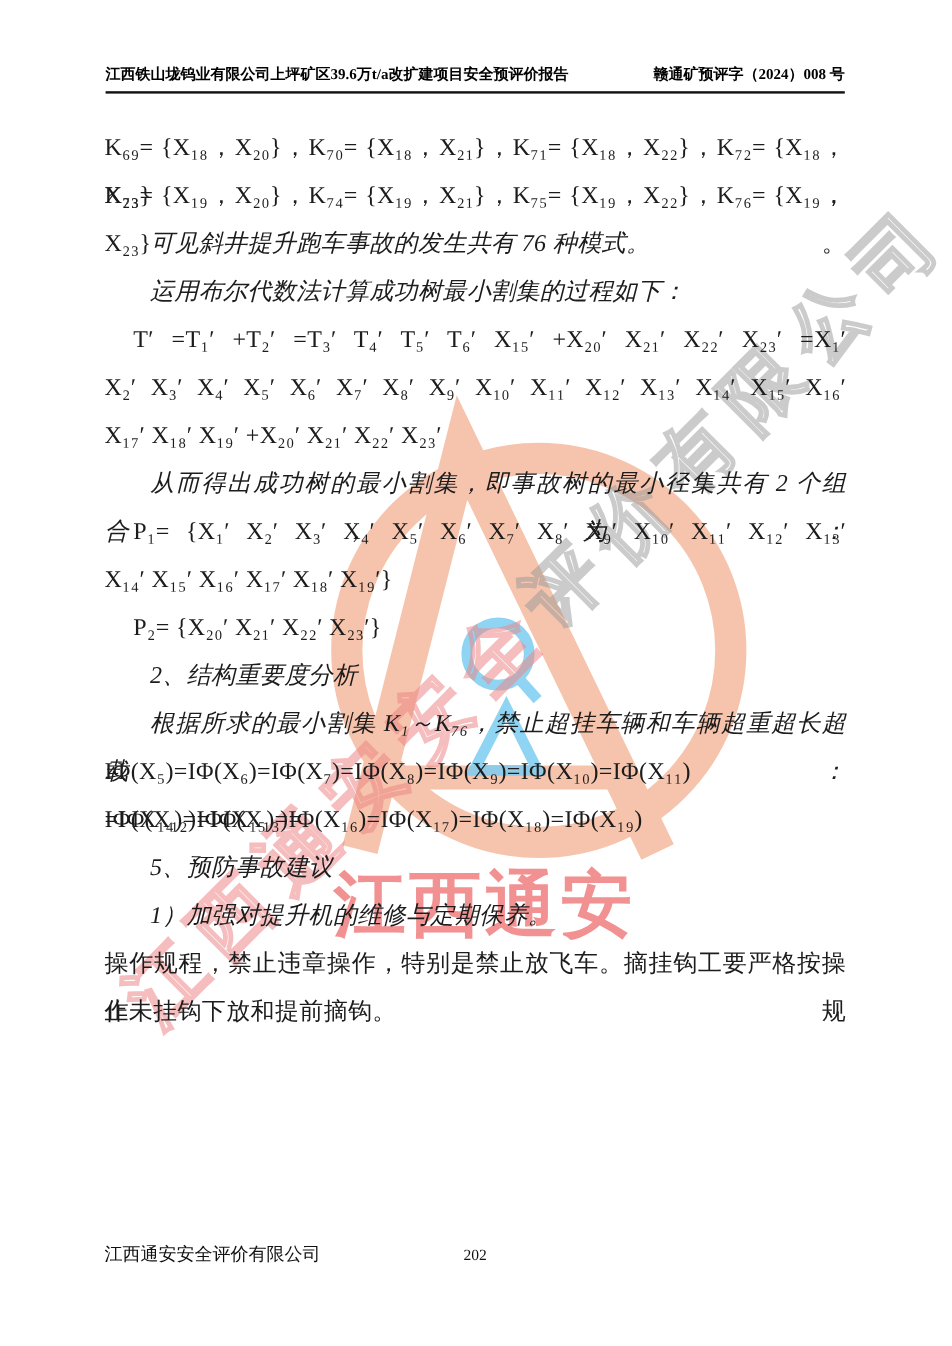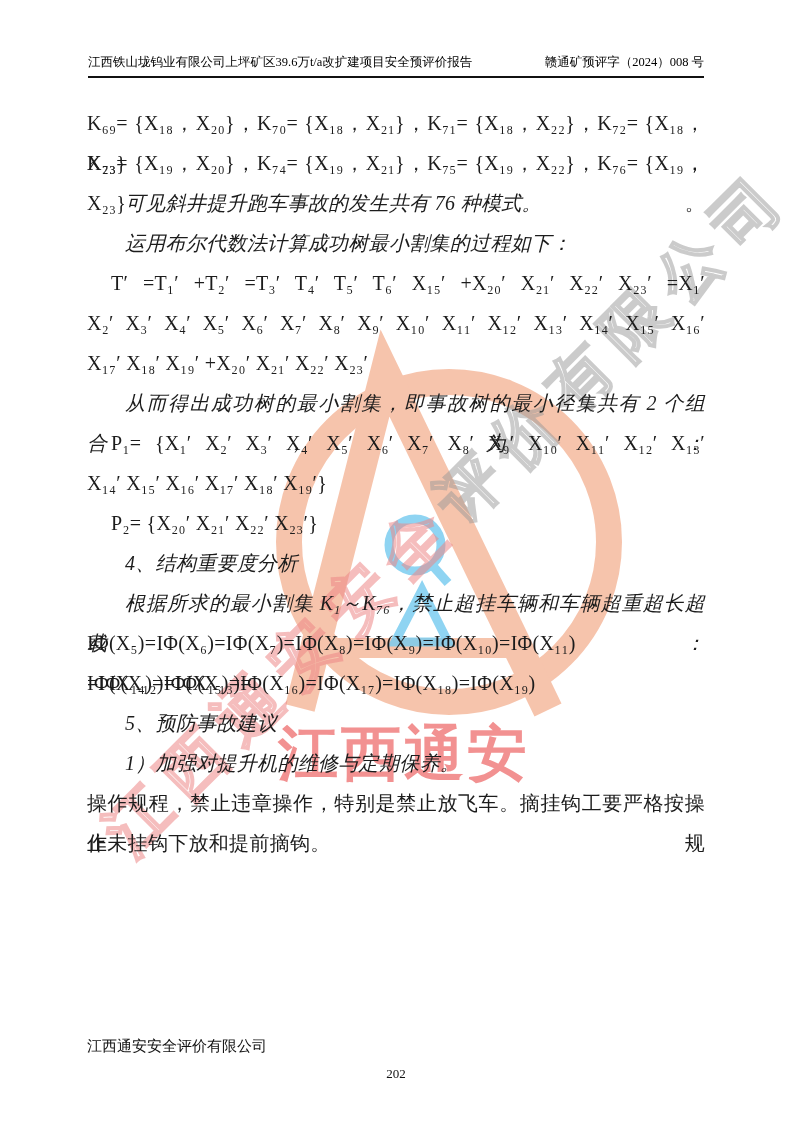--- a/index.html
+++ b/index.html
@@ -27,21 +27,21 @@
     position:absolute;left:278px;top:714px;
     font-family:"Liberation Serif","DejaVu Serif",serif;
     font-weight:bold;font-size:60px;letter-spacing:3px;
     color:rgba(233,72,72,0.60);
     white-space:nowrap;
   }
   
   .header{
     position:absolute;left:88px;right:89px;top:54px;z-index:2;
     display:flex;justify-content:space-between;align-items:flex-end;
-    font-weight:normal;font-size:12.5px;line-height:17px;
+    font-weight:bold;font-size:12.5px;line-height:17px;
     border-bottom:2px solid #111;padding-bottom:5px;
     color:#000;
   }
   
   .content{
     position:absolute;left:87px;right:88px;top:103px;z-index:1;
   }
   .ln{
     margin:0;height:40px;line-height:40px;
     font-size:20px;letter-spacing:0.3px;
@@ -51,21 +51,20 @@
   .i1{text-indent:24px;}
   .full{text-align:justify;text-align-last:justify;white-space:normal;}
   
   .footer{
     position:absolute;left:87px;right:88px;top:1034px;z-index:2;
     height:24px;line-height:24px;font-size:15px;color:#111;
   }
   .footer .pagenum{
     position:absolute;left:50%;transform:translateX(-50%);
     font-size:13px;
-    margin-top:28px;
   }
 </style>
 </head>
 <body>
 
 <div class="page">
 
   <div class="wm-layer">
 
     <svg class="wm-logo" width="362" height="372" viewBox="0 0 362 372" aria-hidden="true">
@@ -96,21 +95,21 @@
     <p class="ln full">K₇₃= {X₁₉，X₂₀}，K₇₄= {X₁₉，X₂₁}，K₇₅= {X₁₉，X₂₂}，K₇₆= {X₁₉，X₂₃}。</p>
     <p class="ln i2">可见斜井提升跑车事故的发生共有 76 种模式。</p>
     <p class="ln i2">运用布尔代数法计算成功树最小割集的过程如下：</p>
     <p class="ln i1 full">T′ =T₁′ +T₂′ =T₃′ T₄′ T₅′ T₆′ X₁₅′ +X₂₀′ X₂₁′ X₂₂′ X₂₃′ =X₁′</p>
     <p class="ln full">X₂′ X₃′ X₄′ X₅′ X₆′ X₇′ X₈′ X₉′ X₁₀′ X₁₁′ X₁₂′ X₁₃′ X₁₄′ X₁₅′ X₁₆′</p>
     <p class="ln">X₁₇′ X₁₈′ X₁₉′ +X₂₀′ X₂₁′ X₂₂′ X₂₃′</p>
     <p class="ln i2 full">从而得出成功树的最小割集，即事故树的最小径集共有 2 个组合，为：</p>
     <p class="ln i1 full">P₁= {X₁′ X₂′ X₃′ X₄′ X₅′ X₆′ X₇′ X₈′ X₉′ X₁₀′ X₁₁′ X₁₂′ X₁₃′</p>
     <p class="ln">X₁₄′ X₁₅′ X₁₆′ X₁₇′ X₁₈′ X₁₉′}</p>
     <p class="ln i1">P₂= {X₂₀′ X₂₁′ X₂₂′ X₂₃′}</p>
-    <p class="ln i2">4、结构重要度分析</p>
+    <p class="ln i2">2、结构重要度分析</p>
     <p class="ln i2 full">根据所求的最小割集 K₁～K₇₆，禁止超挂车辆和车辆超重超长超载：</p>
     <p class="ln full">IΦ(X₅)=IΦ(X₆)=IΦ(X₇)=IΦ(X₈)=IΦ(X₉)=IΦ(X₁₀)=IΦ(X₁₁) =IΦ(X₁₂)=IΦ(X₁₃)=</p>
     <p class="ln">IΦ(X₁₄)=IΦ(X₁₅)=IΦ(X₁₆)=IΦ(X₁₇)=IΦ(X₁₈)=IΦ(X₁₉)</p>
     <p class="ln i2">5、预防事故建议</p>
     <p class="ln i2">1）加强对提升机的维修与定期保养。</p>
     <p class="ln full">操作规程，禁止违章操作，特别是禁止放飞车。摘挂钩工要严格按操作规</p>
     <p class="ln">止未挂钩下放和提前摘钩。</p>
   </div>
 
   <div class="footer">

